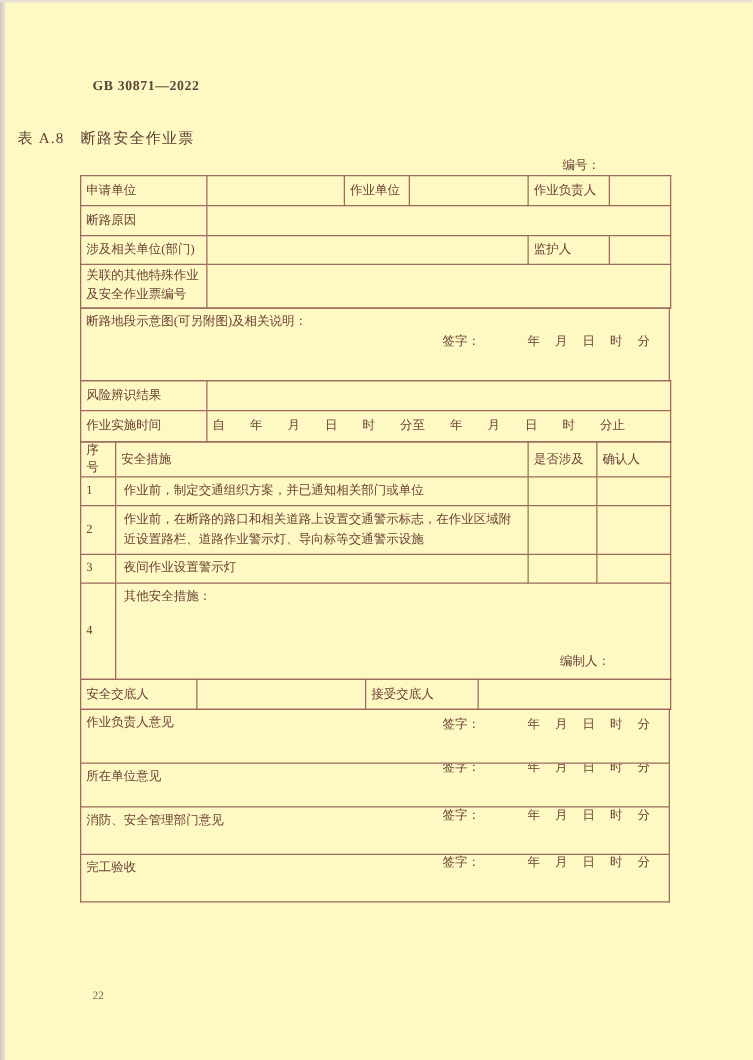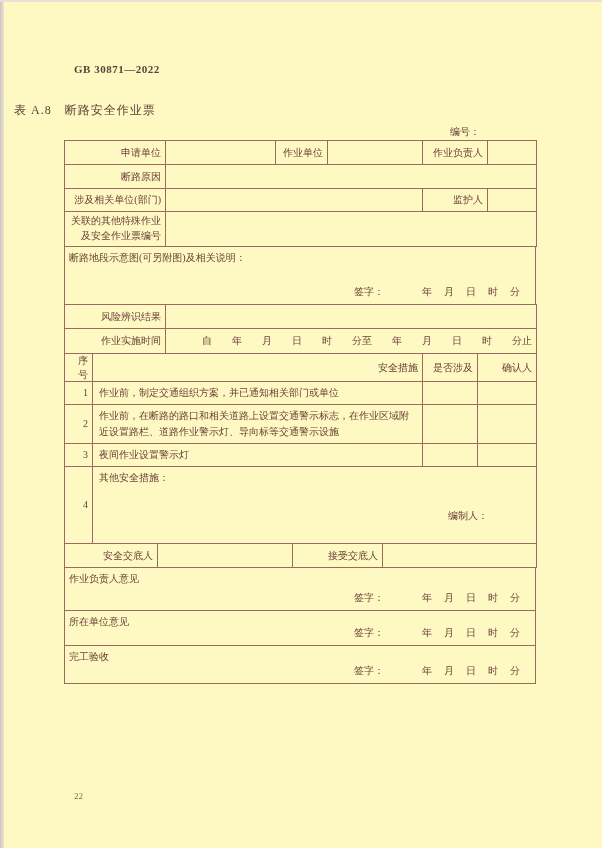--- a/index.html
+++ b/index.html
@@ -19,31 +19,31 @@
   .std-code { position:absolute; left:74px; top:63px; font-size:11px; font-weight:bold;
     letter-spacing:0.5px; color:#584538; }
   .doc-title { position:absolute; top:102px; left:0; width:100%; 
     font-size:12px; font-weight:normal; color:#5d4036; letter-spacing:1px;margin-left:14px; }
   .num-label { position:absolute; top:125px; right:122px; font-size:10px; }
 
   .form-wrap { position:absolute; left:64px; top:141px; width:472px; }
   table { border-collapse:collapse; table-layout:fixed; width:472px; margin-top:-1px; }
   td { border:1px solid #9a6a5e; font-size:10px; padding:0 4px; vertical-align:middle;
        line-height:1.35; overflow:hidden; }
-  td.lbl { text-align:right; }
+  td.lbl { text-align:left; }
   td.two-line { white-space:pre-line; line-height:1.5;font-family:Liberation Mono, monospace; }
   td.topleft { vertical-align:top; padding-top:4px; }
   td.rel { position:relative; }
 
   .signline { display:flex; justify-content:flex-end; align-items:baseline;
     gap:38px; padding-right:14px; font-size:10px; }
   .signline .date { letter-spacing:1px; }
-  .sign-abs { position:absolute; left:0; right:0; bottom:6px; }
-
-  .preparer { position:absolute; bottom:21px; right:48px; font-size:10px; }
+  .sign-abs { position:absolute; left:0; right:0; bottom:24px; }
+
+  .preparer { position:absolute; bottom:7px; right:48px; font-size:10px; }
   .measure-text { padding:3px 6px; line-height:1.6; }
 
   .page-num { position:absolute; left:74px; top:791px; font-size:9px; color:#7a6a5f; }
 </style>
 </head>
 <body>
 
 <div class="page">
   <div class="edge-left"></div>
   <div class="edge-top"></div>
@@ -195,20 +195,29 @@
         <td class="topleft rel">
           <div>所在单位意见</div>
           <div class="signline sign-abs">
             <span>签字：</span>
             <span class="date">年　月　日　时　分</span>
           </div>
         </td>
       </tr>
       <tr style="height:38px">
         <td class="topleft rel">
+          <div>消防、安全管理部门意见</div>
+          <div class="signline sign-abs">
+            <span>签字：</span>
+            <span class="date">年　月　日　时　分</span>
+          </div>
+        </td>
+      </tr>
+      <tr style="height:38px">
+        <td class="topleft rel">
           <div>完工验收</div>
           <div class="signline sign-abs">
             <span>签字：</span>
             <span class="date">年　月　日　时　分</span>
           </div>
         </td>
       </tr>
     </tbody>
       </table>
 

